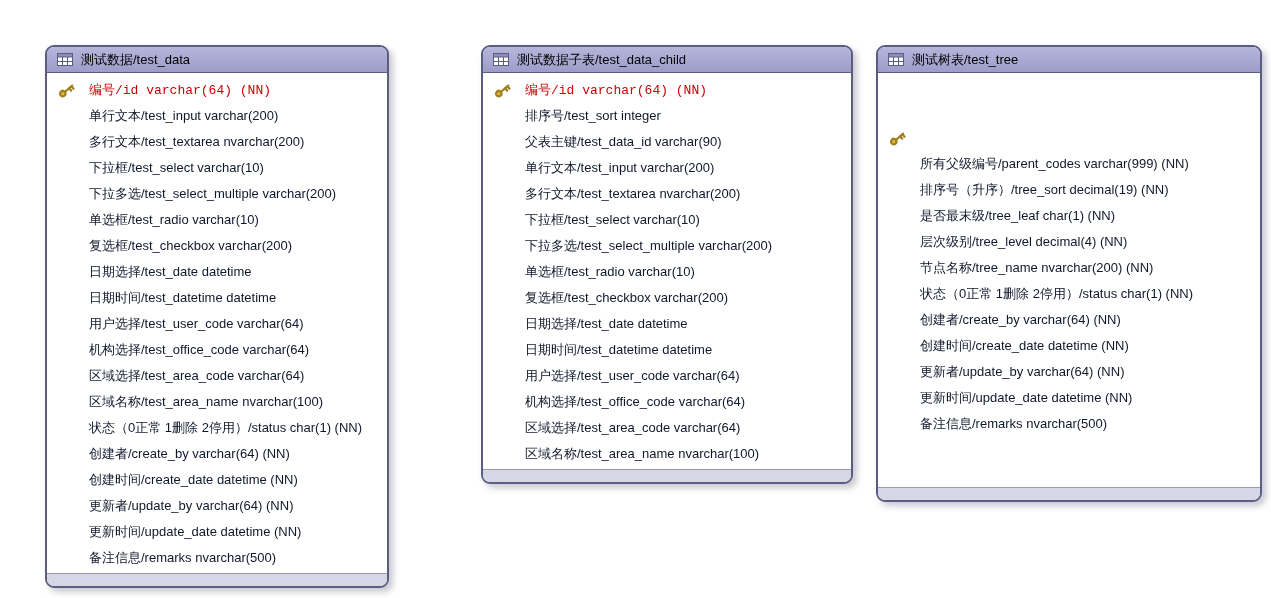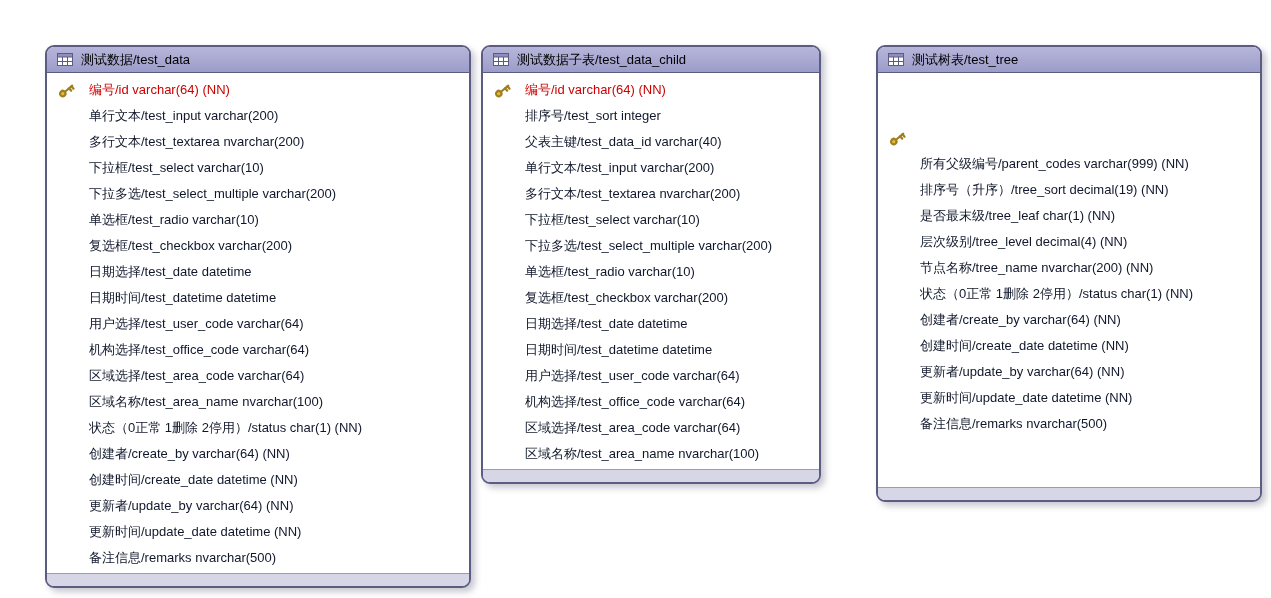--- a/index.html
+++ b/index.html
@@ -57,32 +57,33 @@
     padding-left: 10px;
     display: inline-flex;
     align-items: center;
   }
   .field-label {
     font-size: 13px;
     color: #0f172a;
   }
   .er-row.pk .field-label {
     color: var(--pk-red, #cc0000);
+    font-family: Liberation Mono, monospace;
   }
   .er-footer {
     flex: 0 0 12px;
     height: 12px;
     background: var(--footer, #d6d6e7);
     border-top: 1px solid #9a9ab8;
   }
 </style>
 </head>
 <body>
 
-<div class="er-table" style="left:45px; top:45px; width:426px;text-align:center;">
+<div class="er-table" style="left:45px; top:45px; width:344px;text-align:center;">
   <div class="er-header">
     <span class="tbl-icon">
       <svg width="16" height="13" viewBox="0 0 16 13">
         <rect x="0.5" y="0.5" width="15" height="12" fill="#ffffff" stroke="#5c5c82"></rect>
         <rect x="0.5" y="0.5" width="15" height="3.5" fill="#8f8fbf" stroke="#5c5c82"></rect>
         <line x1="5.5" y1="4" x2="5.5" y2="12.5" stroke="#5c5c82"></line>
         <line x1="10.5" y1="4" x2="10.5" y2="12.5" stroke="#5c5c82"></line>
         <line x1="0.5" y1="8.5" x2="15.5" y2="8.5" stroke="#5c5c82"></line>
       </svg>
     </span>
@@ -171,21 +172,21 @@
         <span class="field-label">更新时间/update_date datetime (NN)</span>
       </div>
       <div class="er-row">
         <span class="key-cell"></span>
         <span class="field-label">备注信息/remarks nvarchar(500)</span>
       </div>
     </div>
   <div class="er-footer"></div>
 </div>
 
-<div class="er-table" style="left:481px; top:45px; width:340px;text-align:center;">
+<div class="er-table" style="left:481px; top:45px; width:372px;text-align:center;">
   <div class="er-header">
     <span class="tbl-icon">
       <svg width="16" height="13" viewBox="0 0 16 13">
         <rect x="0.5" y="0.5" width="15" height="12" fill="#ffffff" stroke="#5c5c82"></rect>
         <rect x="0.5" y="0.5" width="15" height="3.5" fill="#8f8fbf" stroke="#5c5c82"></rect>
         <line x1="5.5" y1="4" x2="5.5" y2="12.5" stroke="#5c5c82"></line>
         <line x1="10.5" y1="4" x2="10.5" y2="12.5" stroke="#5c5c82"></line>
         <line x1="0.5" y1="8.5" x2="15.5" y2="8.5" stroke="#5c5c82"></line>
       </svg>
     </span>
@@ -204,21 +205,21 @@
           </svg>
         </span>
         <span class="field-label">编号/id varchar(64) (NN)</span>
       </div>
       <div class="er-row">
         <span class="key-cell"></span>
         <span class="field-label">排序号/test_sort integer</span>
       </div>
       <div class="er-row">
         <span class="key-cell"></span>
-        <span class="field-label">父表主键/test_data_id varchar(40)</span>
+        <span class="field-label">父表主键/test_data_id varchar(90)</span>
       </div>
       <div class="er-row">
         <span class="key-cell"></span>
         <span class="field-label">单行文本/test_input varchar(200)</span>
       </div>
       <div class="er-row">
         <span class="key-cell"></span>
         <span class="field-label">多行文本/test_textarea nvarchar(200)</span>
       </div>
       <div class="er-row">

